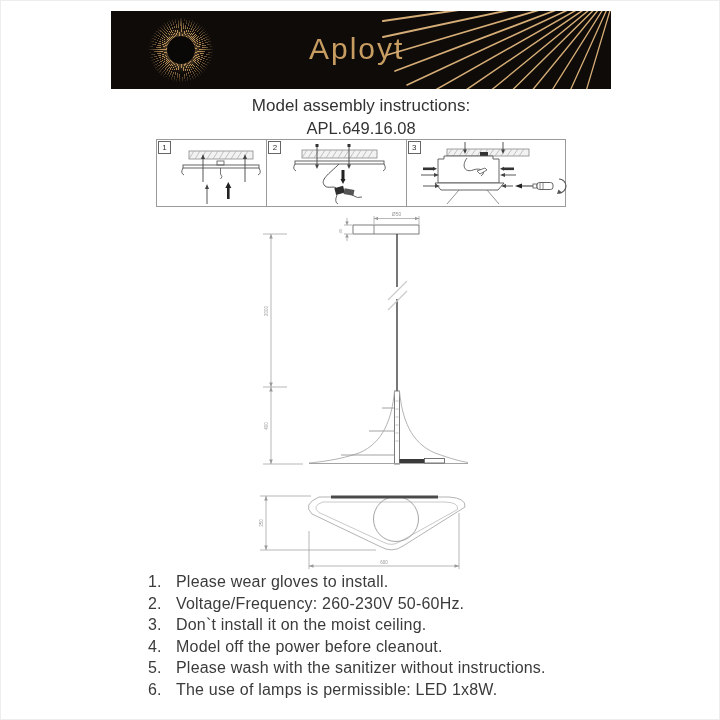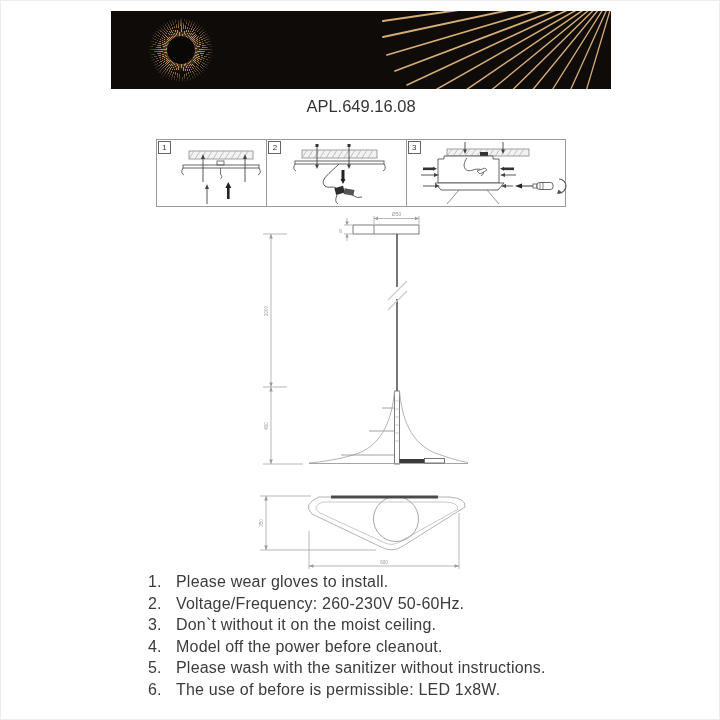--- a/index.html
+++ b/index.html
@@ -47,40 +47,42 @@
   .instr-num{width:28px;flex:0 0 28px;}
   .instr-text{flex:1;}
 </style>
 </head>
 <body>
 
 <div class="page">
 
   <div class="banner">
     <div class="starburst"></div>
+    <div class="brand-name">Aployt</div>
     <svg class="rays" width="230" height="78" viewBox="0 0 230 78">
       <g stroke="#d6ad76" fill="none" stroke-linecap="round">
         <line x1="236" y1="-24" x2="2" y2="10" stroke-width="2"></line>
         <line x1="236" y1="-24" x2="2" y2="26" stroke-width="1.9"></line>
         <line x1="236" y1="-24" x2="6" y2="44" stroke-width="1.8"></line>
         <line x1="236" y1="-24" x2="14" y2="60" stroke-width="1.7"></line>
         <line x1="236" y1="-24" x2="26" y2="74" stroke-width="1.6"></line>
         <line x1="236" y1="-24" x2="42" y2="86" stroke-width="1.5"></line>
         <line x1="236" y1="-24" x2="60" y2="96" stroke-width="1.5"></line>
         <line x1="236" y1="-24" x2="80" y2="104" stroke-width="1.4"></line>
         <line x1="236" y1="-24" x2="100" y2="110" stroke-width="1.4"></line>
         <line x1="236" y1="-24" x2="122" y2="115" stroke-width="1.4"></line>
         <line x1="236" y1="-24" x2="146" y2="119" stroke-width="1.3"></line>
         <line x1="236" y1="-24" x2="170" y2="122" stroke-width="1.3"></line>
         <line x1="236" y1="-24" x2="192" y2="124" stroke-width="1.3"></line>
       </g>
     </svg>
   </div>
 
   <div class="title-block">
+    <div class="sheet-title">Model assembly instructions:</div>
     <div class="sheet-model">APL.649.16.08</div>
   </div>
 
   <div class="steps">
 
     <div class="step-cell c1">
       <div class="step-badge">1</div>
       <svg width="110" height="66" viewBox="0 0 110 66">
         <rect x="32" y="11" width="64" height="8" fill="#f2f2f2" stroke="#8a8a8a" stroke-width="0.8"></rect>
         <g stroke="#ababab" stroke-width="0.7">
@@ -301,29 +303,29 @@
     <div class="instr-row">
       <span class="instr-num">1.</span>
       <span class="instr-text">Please wear gloves to install.</span>
     </div>
     <div class="instr-row">
       <span class="instr-num">2.</span>
       <span class="instr-text">Voltage/Frequency: 260-230V 50-60Hz.</span>
     </div>
     <div class="instr-row">
       <span class="instr-num">3.</span>
-      <span class="instr-text">Don`t without it on the moist ceiling.</span>
+      <span class="instr-text">Don`t install it on the moist ceiling.</span>
     </div>
     <div class="instr-row">
       <span class="instr-num">4.</span>
       <span class="instr-text">Model off the power before cleanout.</span>
     </div>
     <div class="instr-row">
       <span class="instr-num">5.</span>
       <span class="instr-text">Please wash with the sanitizer without instructions.</span>
     </div>
     <div class="instr-row">
       <span class="instr-num">6.</span>
-      <span class="instr-text">The use of before is permissible: LED 1x8W.</span>
+      <span class="instr-text">The use of lamps is permissible: LED 1x8W.</span>
     </div>
   </div>
 
 </div>
 
 </body></html>

